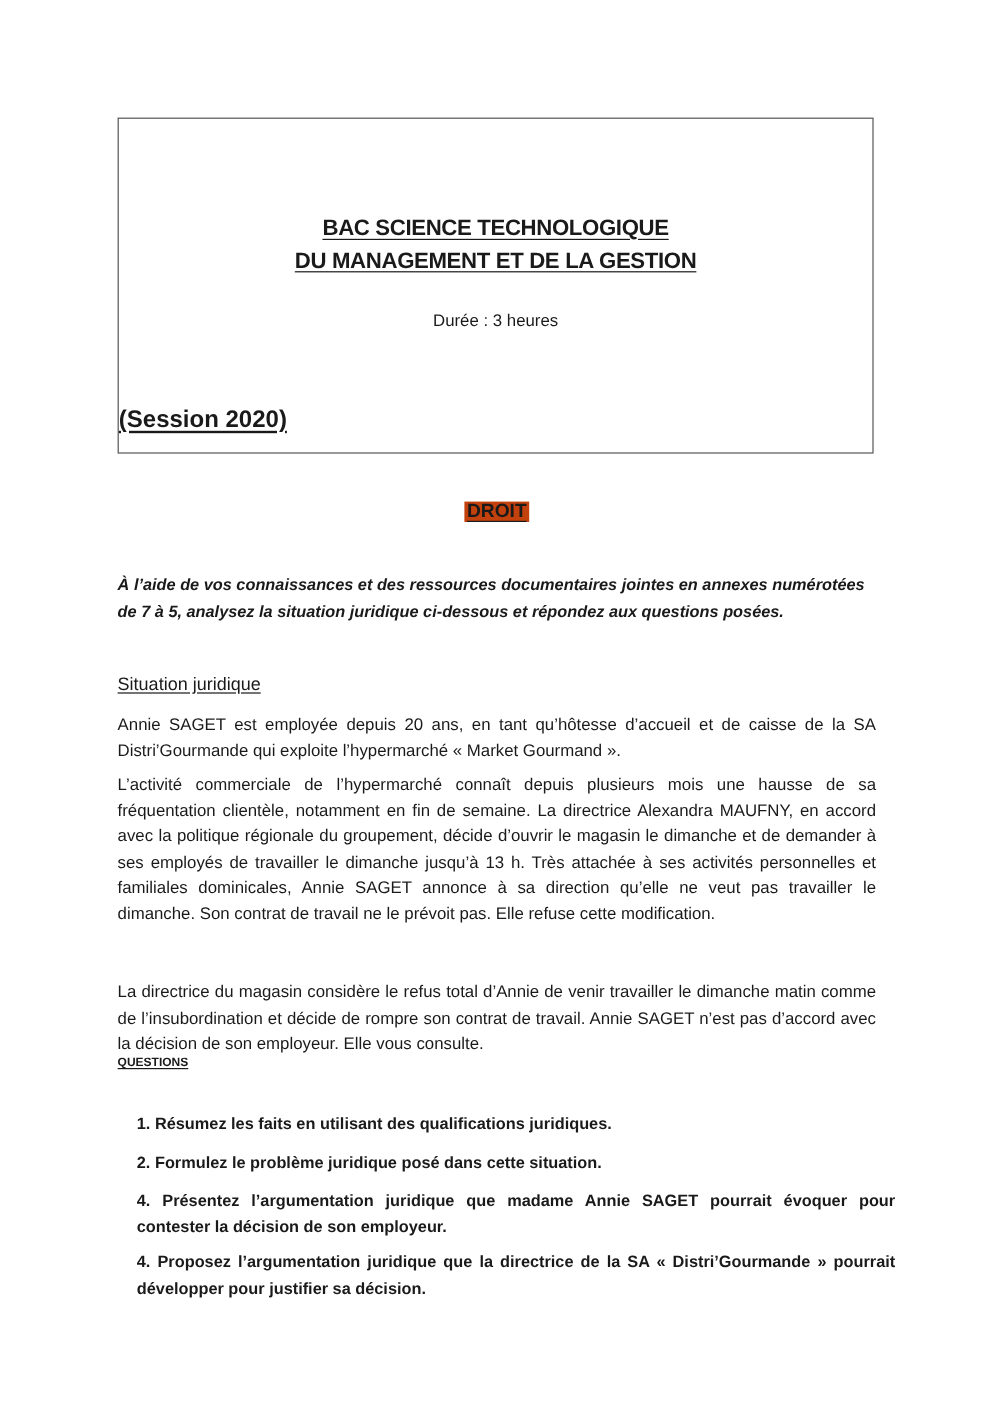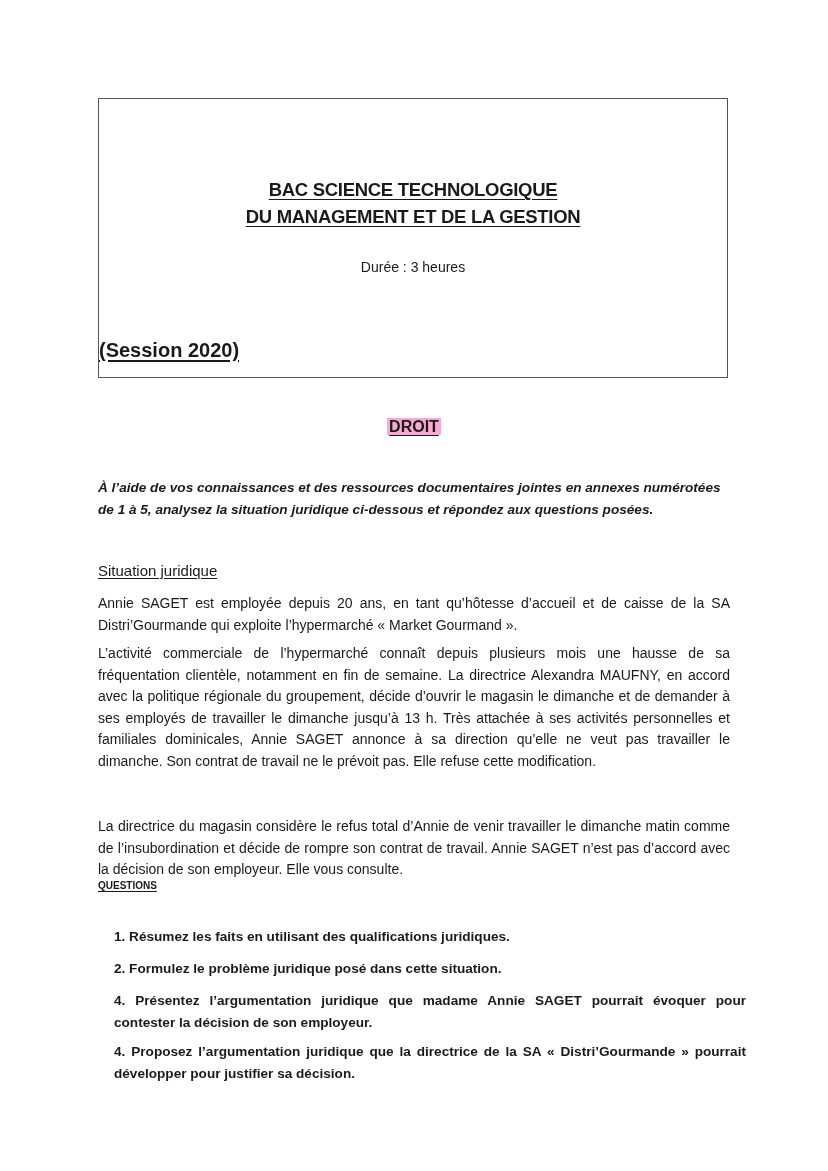--- a/index.html
+++ b/index.html
@@ -19,21 +19,21 @@
   .title-line span { text-decoration: underline; text-underline-offset: 3px; }
   .t1 { top: 80px; }
   .t2 { top: 107px; }
   .duree { position: absolute; left: 0; right: 0; top: 160px; text-align: center; font-size: 14px; }
   .session { position: absolute; left: 0; right: 0; top: 208px; font-size: 20px; font-weight: bold; margin-top: 32px; }
   .session span { text-decoration: underline; text-underline-offset: 3px; }
 
   .droit { position: absolute; left: 0; right: 0; top: 418px; text-align: center; }
   .droit span {
     font-weight: bold; font-size: 16px; text-decoration: underline; text-underline-offset: 3px;
-    background: #f9a8d4; padding: 0 2px;
+    background: #c2410c; padding: 0 2px;
   }
   .intro {
     position: absolute; left: 98px; width: 632px; top: 477px;
     font-style: italic; font-weight: bold; font-size: 13.6px; line-height: 22px;
   }
   .section-label {
     position: absolute; left: 98px; top: 562px; font-size: 15px;
     text-decoration: underline; text-underline-offset: 2px;
   }
   .para {
@@ -61,21 +61,21 @@
 
 <div class="title-box">
   <div class="title-line t1"><span>BAC SCIENCE TECHNOLOGIQUE</span></div>
   <div class="title-line t2"><span>DU MANAGEMENT ET DE LA GESTION</span></div>
   <div class="duree">Durée : 3 heures</div>
   <div class="session"><span>(Session 2020)</span></div>
 </div>
 
 <div class="droit"><span>DROIT</span></div>
 
-<div class="intro">À l’aide de vos connaissances et des ressources documentaires jointes en annexes numérotées de 1 à 5, analysez la situation juridique ci-dessous et répondez aux questions posées.</div>
+<div class="intro">À l’aide de vos connaissances et des ressources documentaires jointes en annexes numérotées de 7 à 5, analysez la situation juridique ci-dessous et répondez aux questions posées.</div>
 
 <div class="section-label">Situation juridique</div>
 
 <p class="para p1">Annie SAGET est employée depuis 20 ans, en tant qu’hôtesse d’accueil et de caisse de la SA Distri’Gourmande qui exploite l’hypermarché « Market Gourmand ».</p>
 <p class="para p2">L’activité commerciale de l’hypermarché connaît depuis plusieurs mois une hausse de sa fréquentation clientèle, notamment en fin de semaine. La directrice Alexandra MAUFNY, en accord avec la politique régionale du groupement, décide d’ouvrir le magasin le dimanche et de demander à ses employés de travailler le dimanche jusqu’à 13 h. Très attachée à ses activités personnelles et familiales dominicales, Annie SAGET annonce à sa direction qu’elle ne veut pas travailler le dimanche. Son contrat de travail ne le prévoit pas. Elle refuse cette modification.</p>
 <p class="para p3">La directrice du magasin considère le refus total d’Annie de venir travailler le dimanche matin comme de l’insubordination et décide de rompre son contrat de travail. Annie SAGET n’est pas d’accord avec la décision de son employeur. Elle vous consulte.</p>
 
 <div class="q-head">QUESTIONS</div>
 
 <p class="q q1">1. Résumez les faits en utilisant des qualifications juridiques.</p>

